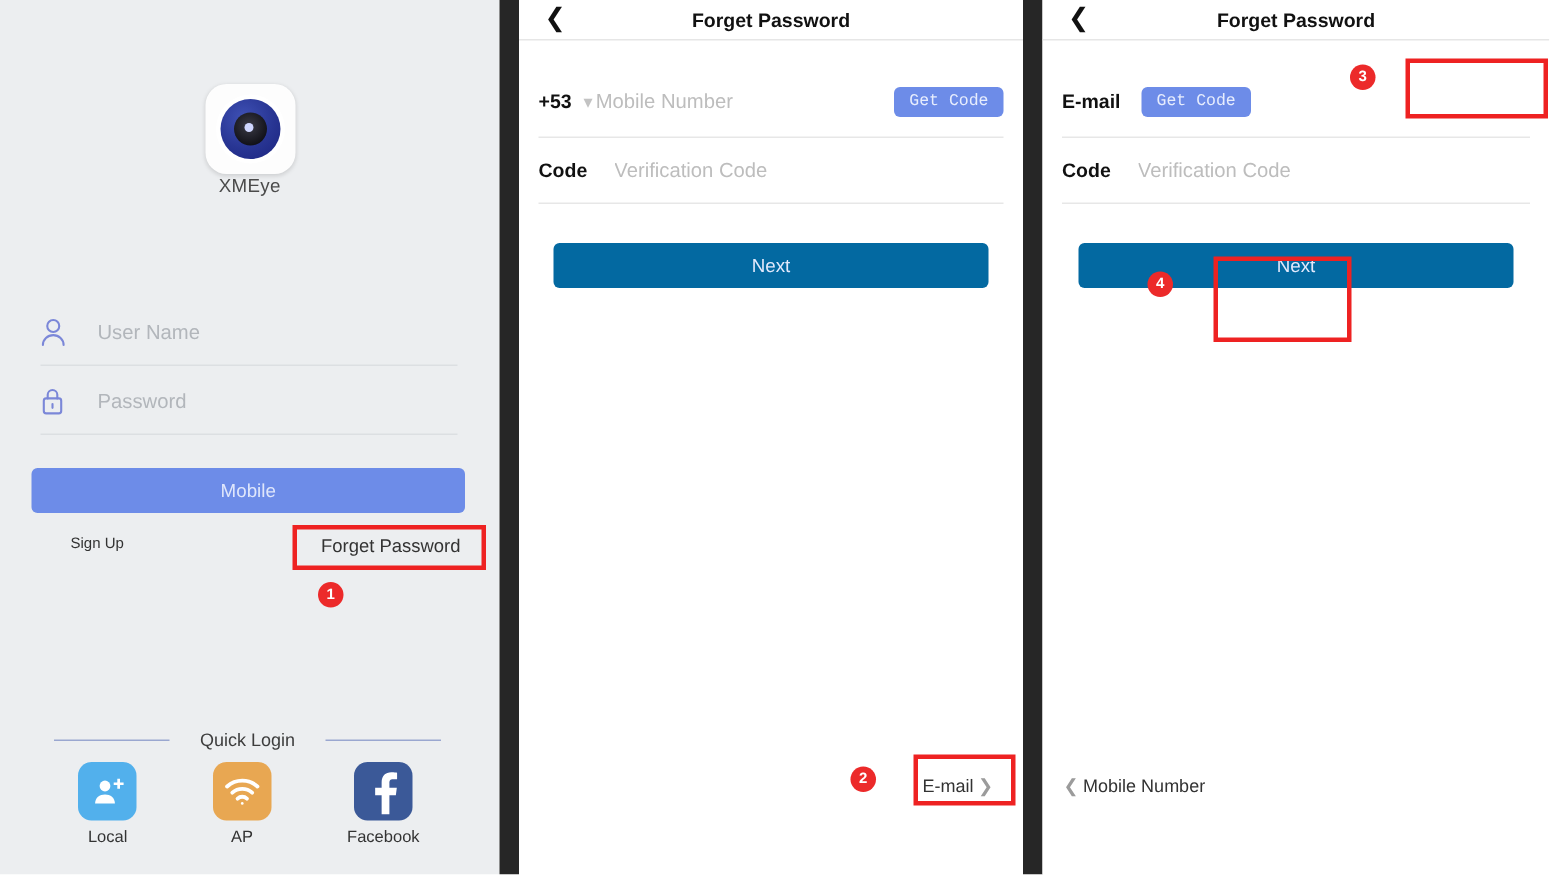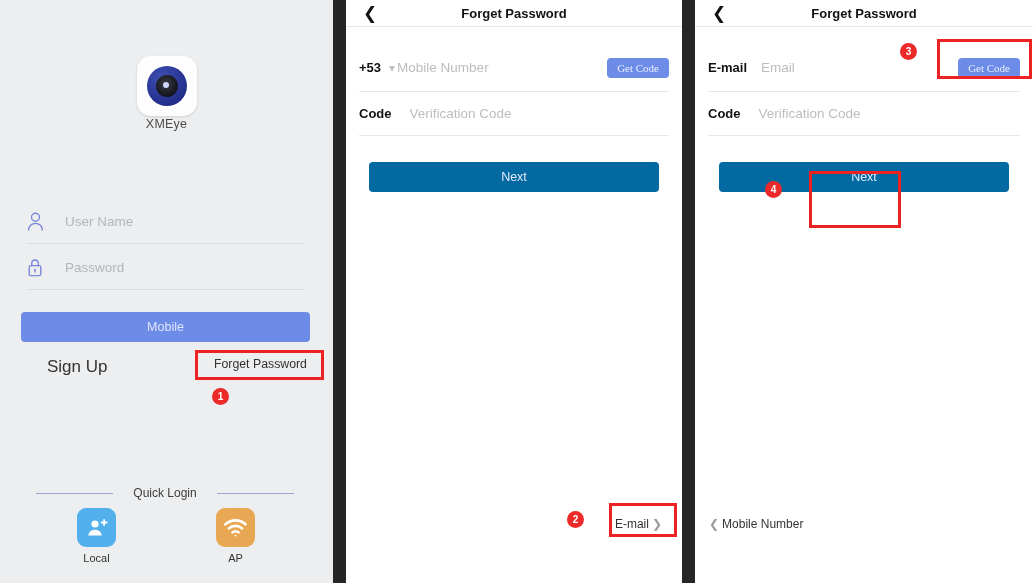--- a/index.html
+++ b/index.html
@@ -80,21 +80,21 @@
   #login-button {
     position: absolute; left: 21px; top: 312px;
     width: 289px; height: 30px;
     background: #6d8ce8; border: none; border-radius: 4px;
     color: #dfe6fb; font-size: 12.5px;
     font-family: "Liberation Sans", sans-serif;
     cursor: pointer;
   }
   #signup-link {
     position: absolute; left: 47px; top: 357px;
-    font-size: 17px; color: #333; cursor: pointer;
+    font-size: 10px; color: #333; cursor: pointer;
   }
   #forget-link {
     position: absolute; left: 214px; top: 357px;
     font-size: 12.3px; color: #333; cursor: pointer;
   }
 
   .quick-login-divider {
     position: absolute; left: 36px; top: 486px; width: 258px;
     display: flex; align-items: center; gap: 20px;
   }
@@ -147,21 +147,21 @@
   }
   .ph-input {
     flex: 1; border: none; outline: none; background: transparent;
     font-family: "Liberation Sans", sans-serif;
     font-size: 13.5px; color: #3b3b3b; min-width: 0;
   }
   .ph-input::placeholder { color: #bdbdbd; }
   .getcode-btn {
     background: #6d8ce8; border: none; border-radius: 4px;
     color: #e7edfd; font-size: 11px; padding: 4px 10px;
-    font-family: Liberation Serif, serif; cursor: pointer;
+    font-family: Liberation Mono, monospace; cursor: pointer;
     white-space: nowrap;
   }
   .next-btn {
     display: block; width: 290px; height: 30px; margin: 26px auto 0;
     background: #0369a1; border: none; border-radius: 4px;
     color: #e2e9fc; font-size: 12.5px;
     font-family: "Liberation Sans", sans-serif; cursor: pointer;
   }
   .next-btn-wide { width: 290px; }
 
@@ -256,20 +256,28 @@
           <svg width="25" height="20" viewBox="0 0 25 20" fill="none" stroke="#ffffff" stroke-width="2.6" stroke-linecap="round">
             <path d="M2.4 6.3C5.2 3.8 8.7 2.4 12.5 2.4S19.8 3.8 22.6 6.3"></path>
             <path d="M5.9 10.4c1.8-1.6 4.1-2.5 6.6-2.5s4.8.9 6.6 2.5"></path>
             <path d="M9.4 14.4c.9-.8 2-1.2 3.1-1.2s2.2.4 3.1 1.2"></path>
             <circle cx="12.5" cy="17.6" r=".9" fill="#ffffff" stroke="none"></circle>
           </svg>
         </div>
         <div class="quick-label">AP</div>
       </div>
 
+      <div class="quick-item">
+        <div class="quick-tile" id="quick-tile-fb">
+          <svg width="22" height="30" viewBox="0 0 22 30" fill="#ffffff">
+            <path d="M14.6 30V17.2h4.3l.65-5H14.6V9c0-1.45.4-2.43 2.48-2.43h2.64V2.1C19.26 2.02 17.7 1.85 15.86 1.85c-3.82 0-6.44 2.34-6.44 6.63v3.7H5.1v5h4.32V30z"></path>
+          </svg>
+        </div>
+        <div class="quick-label">Facebook</div>
+      </div>
 
     </div>
   </div>
 
   <div class="gutter" id="gutter-1"></div>
 
   <div class="panel" id="panel-mobile">
 
     <div class="ph-header">
       <span class="ph-back">❮</span>
@@ -304,21 +312,20 @@
 
     <div class="ph-header">
       <span class="ph-back">❮</span>
       <span class="ph-title">Forget Password</span>
     </div>
 
     <div style="height:17px"></div>
 
     <div class="ph-row ph-row-tall">
       <span class="ph-prefix" style="margin-right:14px">E-mail</span>
-      <input class="ph-input" type="text" placeholder="Email" style="">
       <button class="getcode-btn">Get Code</button>
     </div>
 
     <div class="ph-row">
       <span class="ph-prefix" style="margin-right:18px">Code</span>
       <input class="ph-input" type="text" placeholder="Verification Code" style="">
     </div>
 
     <button class="next-btn next-btn-wide">Next</button>
 

